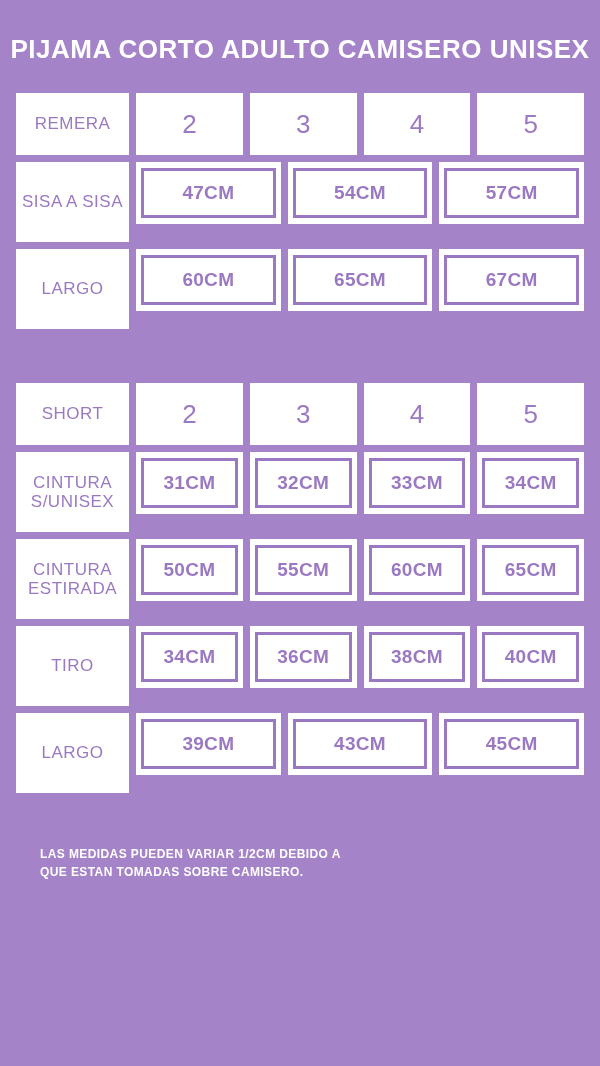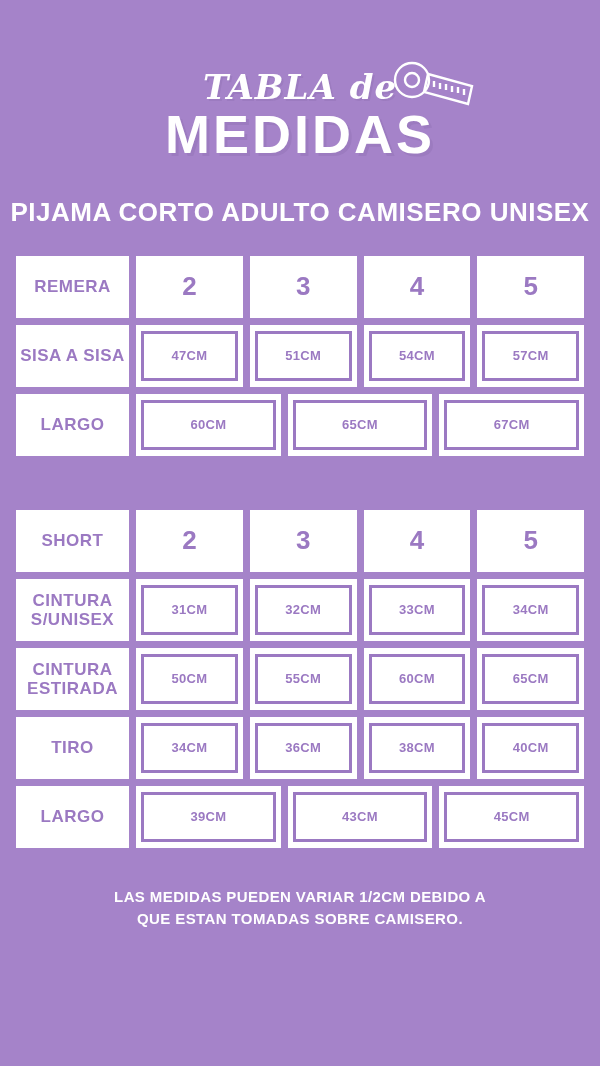--- a/index.html
+++ b/index.html
@@ -79,21 +79,21 @@
     gap: 7px;
     align-items: stretch;
   }
   .cell {
     background: #ffffff;
     color: #9b79c2;
     display: flex;
     align-items: center;
     justify-content: center;
     text-align: center;
-    font-weight: bold;
+    font-weight: normal;
   }
   .label-cell {
     width: 113px;
     flex: 0 0 113px;
     font-size: 17px;
     letter-spacing: 0.5px;
     line-height: 1.12;
     padding: 4px 2px;
   }
   .val-cell {
@@ -101,88 +101,75 @@
     position: relative;
     background: #ffffff;
     padding: 6px 5px;
   }
   .head-row .label-cell { height: 62px; }
   .head-row .val-cell {
     height: 62px;
     font-size: 26px;
     color: #9b79c2;
   }
-  .data-row .label-cell { height: 62px; }
+  .data-row .label-cell { height: 80px; }
   .data-row .val-cell {
     height: 62px;
     display: flex;
     align-items: center;
     justify-content: center;
   }
   .chip {
     border: 3px solid #9b79c2;
     color: #9b79c2;
-    font-size: 13px;
+    font-size: 19px;
     font-weight: bold;
     width: 100%;
     height: 100%;
     display: flex;
     align-items: center;
     justify-content: center;
     letter-spacing: 0.3px;
   }
   .gap { height: 26px; }
 
   .footer {
-    margin-top: 38px;
-    color: #ffffff;
-    font-size: 15px;
-    font-weight: bold;
-    text-align: center;
+    margin-top: 52px;
+    color: #ffffff;
+    font-size: 12px;
+    font-weight: bold;
+    text-align: left;
     line-height: 1.5;
     letter-spacing: 0.4px;
     width: 520px;
   }
 </style>
 </head>
 <body>
 
 <div class="page">
 
-  <div class="header">
-    <div class="title-line1">TABLA de</div>
-    <div class="title-line2">MEDIDAS</div>
-    <svg class="tape-icon" viewBox="0 0 96 62" fill="none" stroke="#ffffff" stroke-width="2.4">
-      <circle cx="28" cy="22" r="17"></circle>
-      <circle cx="28" cy="22" r="7"></circle>
-      <path d="M44 16 L88 28 L84 46 L40 34 Z"></path>
-      <path d="M50 23 v6 M56 25 v6 M62 26 v6 M68 28 v6 M74 29 v6 M80 31 v6"></path>
-    </svg>
-  </div>
 
   <div class="subtitle">PIJAMA CORTO ADULTO CAMISERO UNISEX</div>
 
   <div class="table">
     <div class="row head-row">
       <div class="cell label-cell">REMERA</div>
       <div class="cell val-cell">2</div>
       <div class="cell val-cell">3</div>
       <div class="cell val-cell">4</div>
       <div class="cell val-cell">5</div>
     </div>
 
     <div class="row data-row">
       <div class="cell label-cell">SISA A SISA</div>
       <div class="val-cell">
           <div class="chip">47CM</div>
         </div>
       <div class="val-cell">
-          <div class="chip">51CM</div>
-        </div>
-      <div class="val-cell">
           <div class="chip">54CM</div>
         </div>
       <div class="val-cell">
           <div class="chip">57CM</div>
         </div>
     </div>
 
     <div class="row data-row">
       <div class="cell label-cell">LARGO</div>
       <div class="val-cell">

